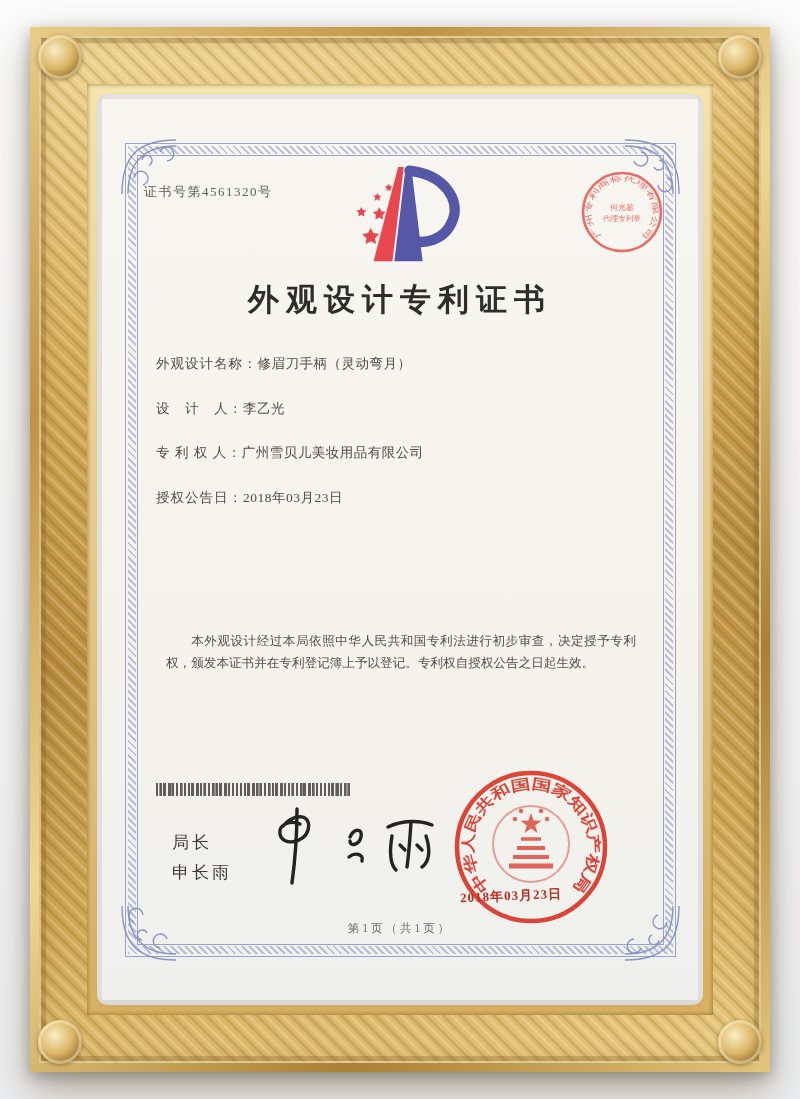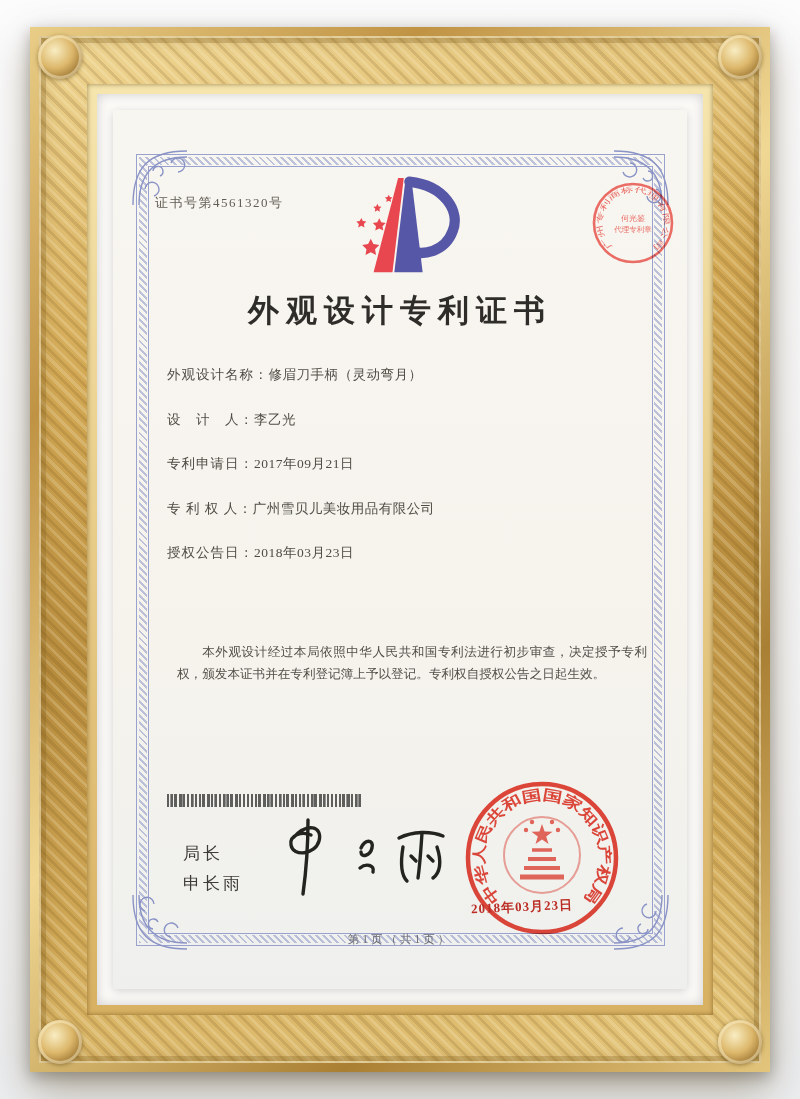--- a/index.html
+++ b/index.html
@@ -11,22 +11,22 @@
     padding:9px;box-sizing:border-box;
     box-shadow:0 18px 40px rgba(90,70,30,.40),0 5px 14px rgba(0,0,0,.28);}
   .frame-band{height:100%;box-sizing:border-box;padding:48px;
     background:
       repeating-linear-gradient(45deg,rgba(255,248,220,.20) 0 3px,rgba(255,248,220,0) 3px 6px,rgba(110,75,20,.16) 6px 9px,rgba(110,75,20,0) 9px 12px),
       linear-gradient(170deg,#f0d794 0%,#d3a955 30%,#b98e3f 55%,#cfa755 78%,#e8ca80 100%);
     box-shadow:inset 0 0 0 2px rgba(255,242,205,.55),inset 0 0 0 7px rgba(130,92,30,.28),inset 0 0 22px rgba(120,85,25,.35);}
   .frame-lip{height:100%;box-sizing:border-box;padding:10px;
     background:linear-gradient(180deg,#f6e6ae,#d8b162);
     box-shadow:inset 0 0 5px rgba(90,60,10,.6);}
-  .mat{height:100%;box-sizing:border-box;padding:16px;background:#fcfbf8;
-    box-shadow:inset 0 0 12px rgba(40,40,50,.22);}
+  .mat{height:100%;box-sizing:border-box;padding:5px;background:#fcfbf8;
+    box-shadow:inset 0 0 12px rgba(40,40,50,.22);border-radius:10px;}
   .rosette{position:absolute;width:44px;height:44px;border-radius:50%;
     background:radial-gradient(circle at 38% 35%,#f9edc2,#dcb76a 45%,#9a7330 78%,#c79c4c 100%);
     box-shadow:inset 0 0 0 3px rgba(255,246,212,.45),0 1px 4px rgba(80,55,10,.5);}
   .rosette.tl{left:8px;top:8px}.rosette.tr{right:8px;top:8px}
   .rosette.bl{left:8px;bottom:8px}.rosette.br{right:8px;bottom:8px}
   
   .paper{position:relative;width:100%;height:100%;
     background:linear-gradient(180deg,#f8f6f0 0%,#f5f3ec 62%,#eff0ee 100%);
     box-shadow:0 2px 9px rgba(30,30,40,.18);color:#55534b;}
   
@@ -149,23 +149,20 @@
           <div class="title">外观设计专利证书</div>
 
           <div class="fields">
             <div class="field-row">
               <span class="lab">外观设计名称：</span><span class="val">修眉刀手柄（灵动弯月）</span>
             </div>
             <div class="field-row">
               <span class="lab">设　计　人：</span><span class="val">李乙光</span>
             </div>
             <div class="field-row">
-              <span class="lab">专利申请日：</span><span class="val">2017年09月21日</span>
-            </div>
-            <div class="field-row">
               <span class="lab">专 利 权 人：</span><span class="val">广州雪贝儿美妆用品有限公司</span>
             </div>
             <div class="field-row">
               <span class="lab">授权公告日：</span><span class="val">2018年03月23日</span>
             </div>
           </div>
 
           <div class="paras">
             <p>本外观设计经过本局依照中华人民共和国专利法进行初步审查，决定授予专利权，颁发本证书并在专利登记簿上予以登记。专利权自授权公告之日起生效。</p>
           </div>

